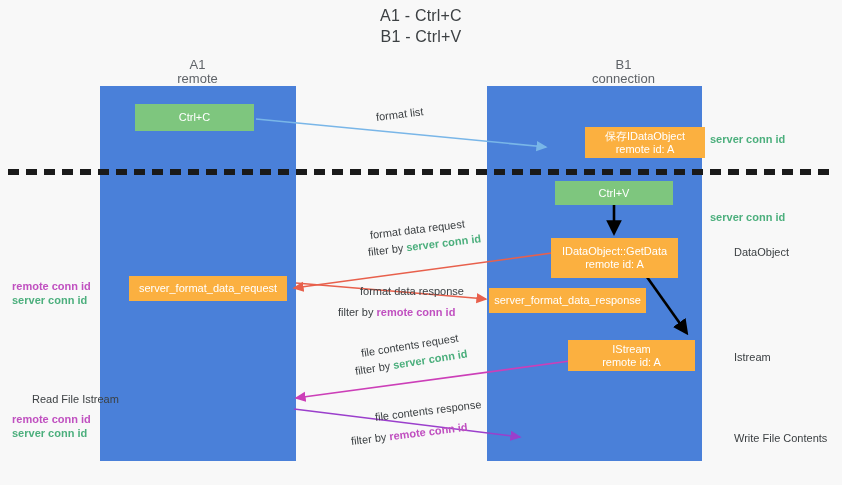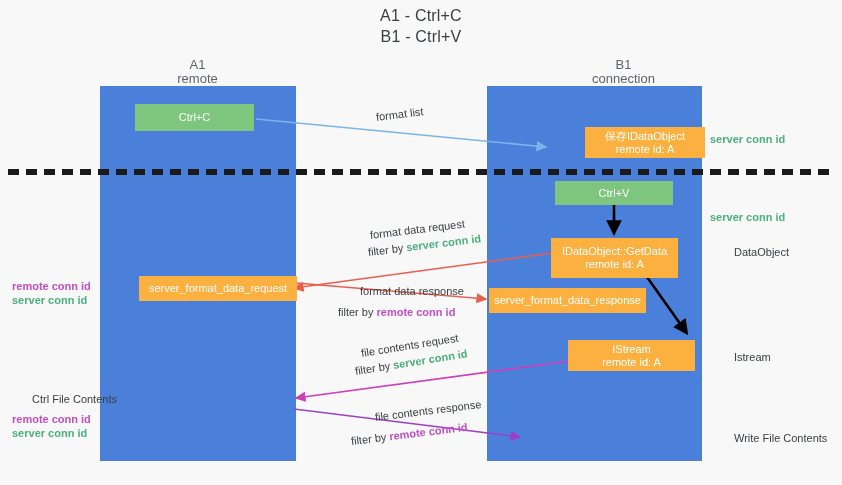--- a/index.html
+++ b/index.html
@@ -169,21 +169,21 @@
   <div class="node orange" style="left:551px; top:238px; width:127px; height:40px;">
     <div>IDataObject::GetData</div>
     <div class="l2">remote id: A</div>
   </div>
 
   <div class="node orange" style="left:568px; top:340px; width:127px; height:31px;">
     <div>IStream</div>
     <div class="l2">remote id: A</div>
   </div>
 
-  <div class="node orange" style="left:139px; top:276px; width:158px; height:25px;">
+  <div class="node orange" style="left:129px; top:276px; width:158px; height:25px;">
     <div>server_format_data_request</div>
   </div>
 
   <div class="node orange" style="left:489px; top:288px; width:157px; height:25px;">
     <div>server_format_data_response</div>
   </div>
 
 
 
   <div class="lbl rot-a" style="left:376px; top:110px;">format list</div>
@@ -210,17 +210,17 @@
 
   <div class="sidelbl green" style="left:710px; top:132px;">server conn id</div>
   <div class="sidelbl green" style="left:710px; top:210px;">server conn id</div>
   <div class="sidelbl dark" style="left:710px; top:245px;">DataObject</div>
   <div class="sidelbl dark" style="left:710px; top:350px;">Istream</div>
   <div class="sidelbl dark" style="left:710px; top:431px;text-align:center;">Write File Contents</div>
 
   <div class="sidelbl purple" style="left:12px; top:279px;">remote conn id</div>
   <div class="sidelbl green" style="left:12px; top:293px;">server conn id</div>
 
-  <div class="sidelbl dark" style="left:8px; top:392px;">Ctrl File Contents</div>
+  <div class="sidelbl dark" style="left:8px; top:392px;">Read File Istream</div>
   <div class="sidelbl purple" style="left:12px; top:412px;">remote conn id</div>
   <div class="sidelbl green" style="left:12px; top:426px;">server conn id</div>
 
 </div>
 
 </body></html>

